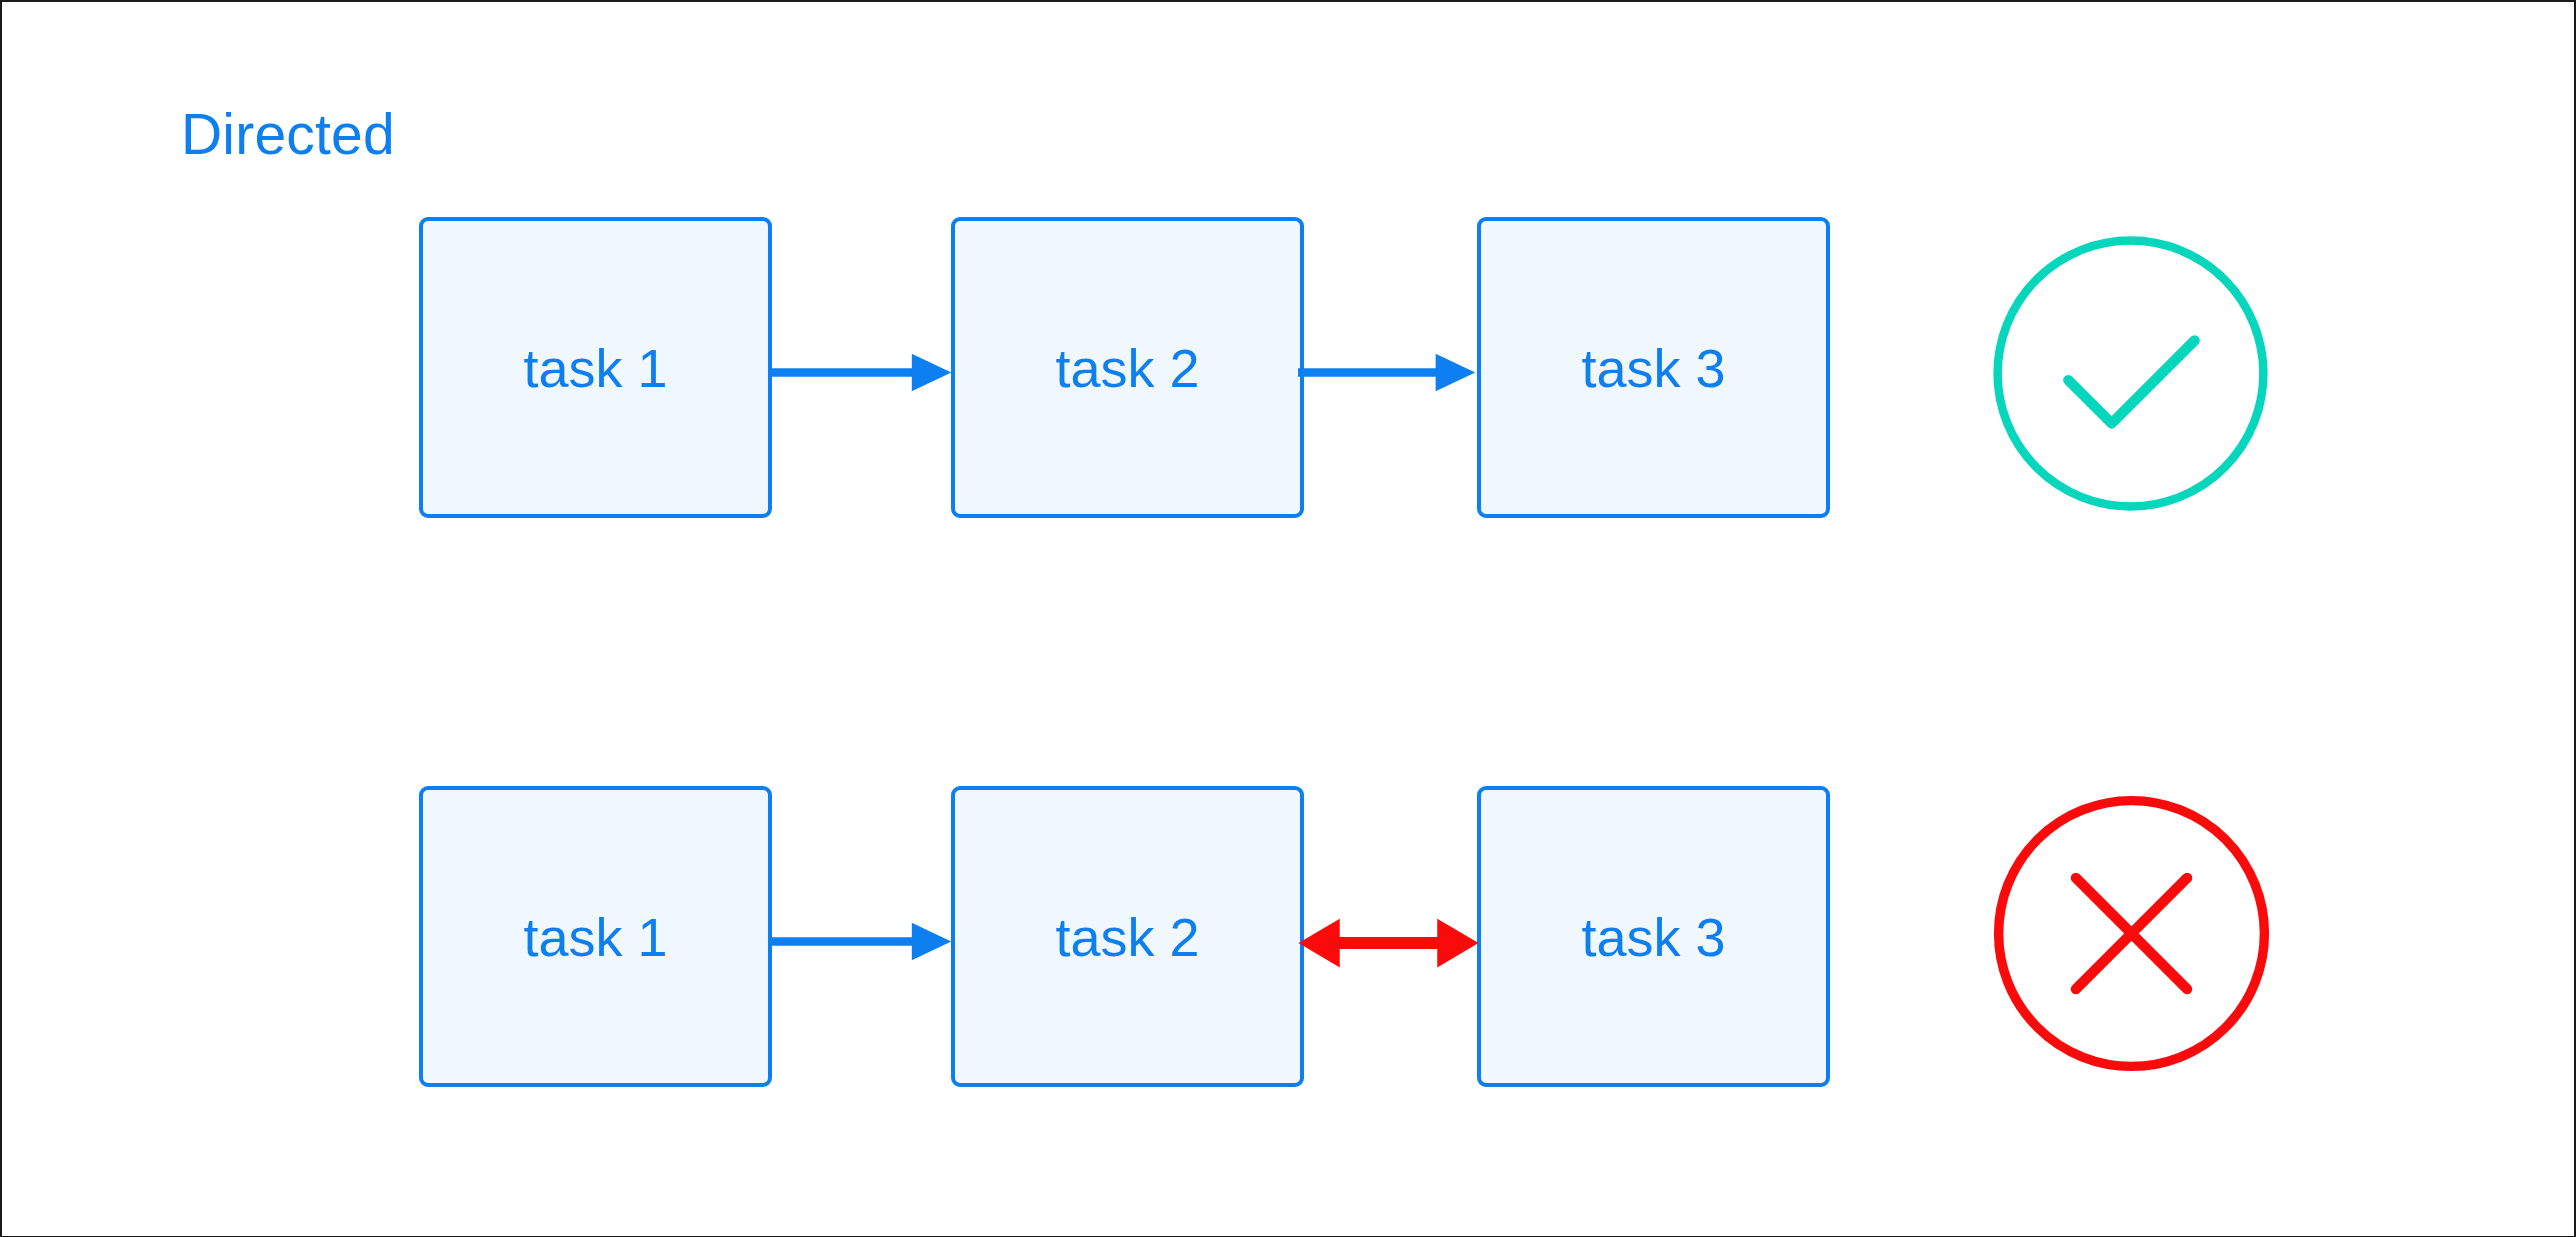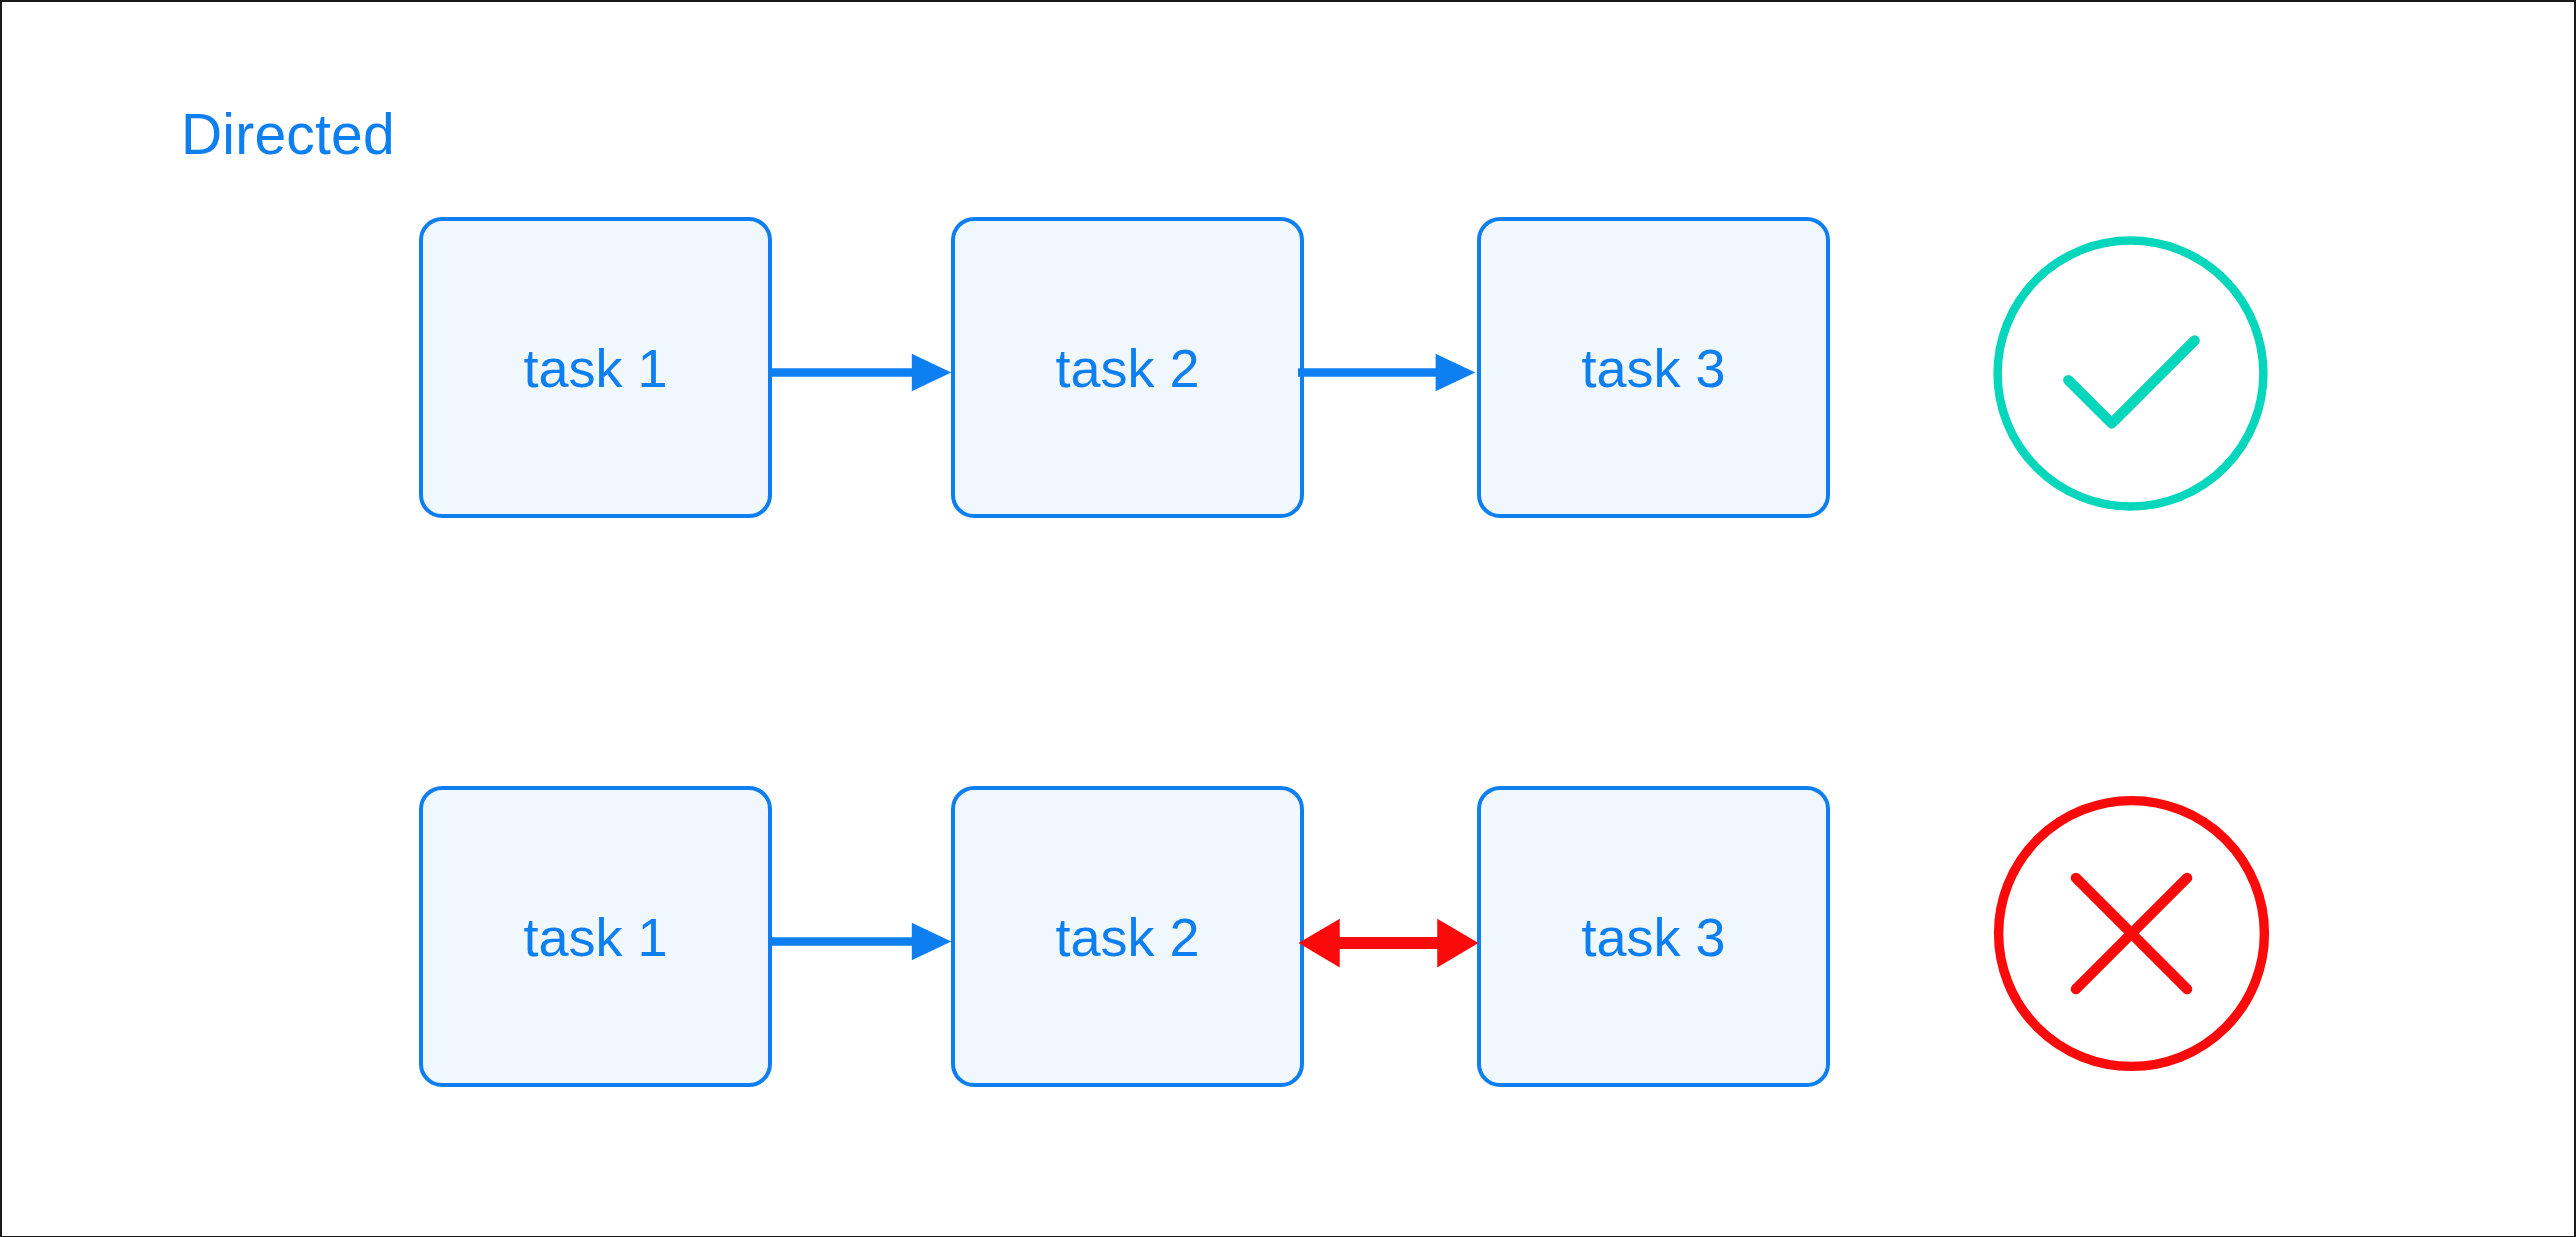--- a/index.html
+++ b/index.html
@@ -36,21 +36,21 @@
 
   #label-directed { left: 179px; top: 104px; }
   #label-not-directed { left: 179px; top: 671px; }
 
   .task-box {
     position: absolute;
     width: 353px;
     height: 301px;
     background: #f0f7fd;
     border: 4.7px solid #0d7ff0;
-    border-radius: 23px;
+    border-radius: 9px;
     box-sizing: border-box;
     display: flex;
     align-items: center;
     justify-content: center;
   }
 
   .task-box-label {
     font-family: "Liberation Sans", sans-serif;
     font-size: 54px;
     line-height: 1;

